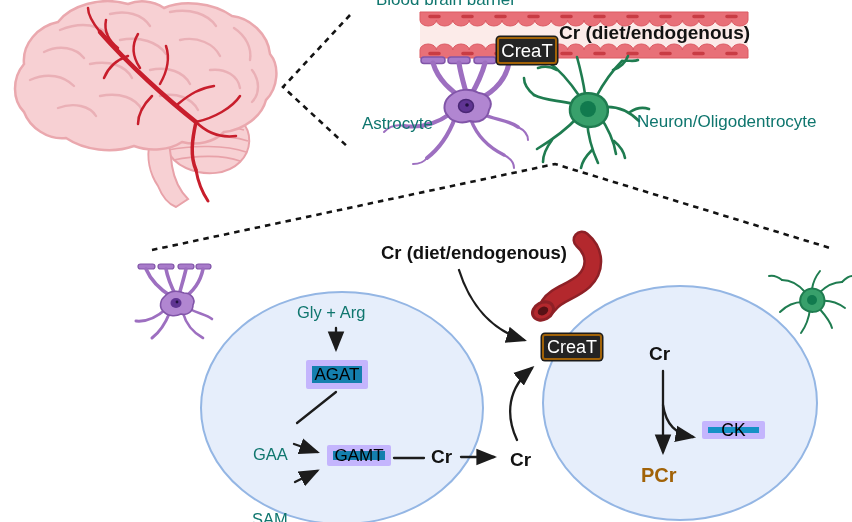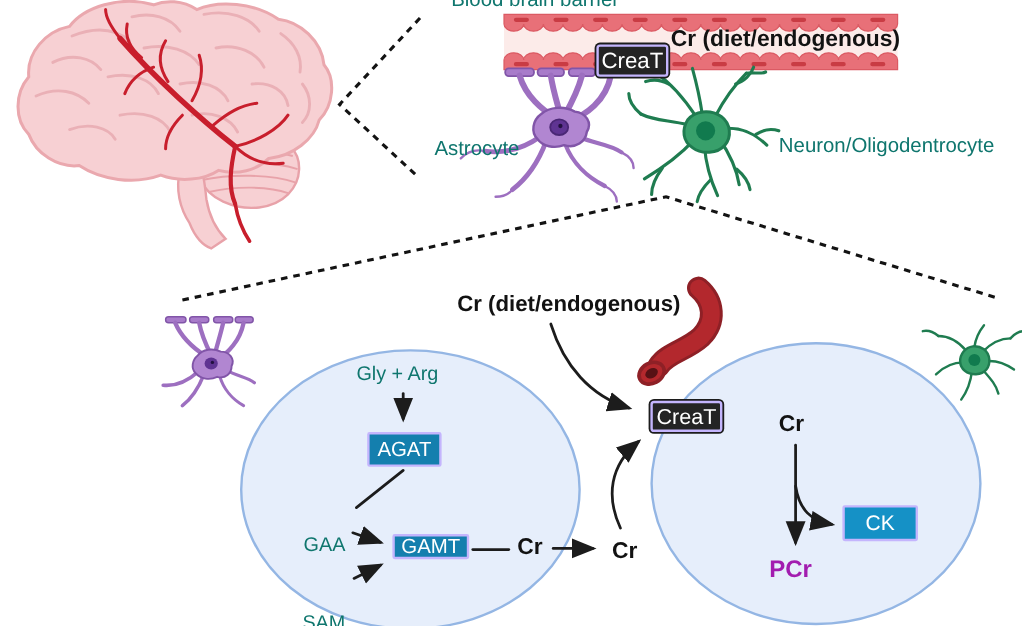--- a/index.html
+++ b/index.html
@@ -5,25 +5,25 @@
   html,body{margin:0;padding:0;background:#fff;}
   #canvas{position:relative;width:852px;height:522px;background:#ffffff;overflow:hidden;
           font-family:"Liberation Sans",sans-serif;border-radius:12px;}
   svg{position:absolute;left:0;top:0;}
   .lbl{position:absolute;white-space:nowrap;color:#0f766e;line-height:1.15;}
   .fs17{font-size:17px;}
   .fs165{font-size:16.5px;}
   .fs19b{font-size:19px;font-weight:bold;color:#121212;}
   .fs185b{font-size:18.5px;font-weight:bold;color:#121212;}
   .enzbox{position:absolute;display:flex;align-items:center;justify-content:center;
-          color:#ffffff;font-size:17px;background:#147fae;border:2px solid #c4b5fd;
+          color:#000000;font-size:17px;background:#147fae;border:6px solid #c4b5fd;
           border-radius:2px;box-sizing:border-box;}
   .ckbox{background:#1591c6;}
   .creatbox{position:absolute;display:flex;align-items:center;justify-content:center;
-          color:#ffffff;font-size:18px;background:#242424;border:2px solid #c4b5fd;
+          color:#ffffff;font-size:18px;background:#242424;border:2px solid #a16207;
           border-radius:3px;box-shadow:0 0 0 1.5px #1c1c1c;box-sizing:border-box;}
 </style>
 </head>
 <body>
 
 <div id="canvas">
 
 <svg width="852" height="522" viewBox="0 0 852 522">
   <defs>
     <marker id="ah" viewBox="0 0 10 8" refX="8.5" refY="4" markerWidth="9" markerHeight="7.5" orient="auto-start-reverse">
@@ -195,28 +195,28 @@
     <path d="M459,270 C470,305 492,330 524,340" marker-end="url(#ah)"></path>
     <path d="M663,371 L663,452" marker-end="url(#ah)"></path>
     <path d="M663,405 C666,425 676,434 693,437" marker-end="url(#ah)"></path>
   </g>
 </svg>
 
 <div class="lbl fs17" style="left:376px;top:-10px;">Blood brain barrier</div>
 <div class="lbl fs19b" style="left:559px;top:22px;">Cr (diet/endogenous)</div>
 <div class="creatbox" style="left:497px;top:37px;width:60px;height:27px;font-size:18.5px;">CreaT</div>
 <div class="lbl fs17" style="left:362px;top:114px;">Astrocyte</div>
-<div class="lbl fs17" style="left:637px;top:112px;margin-left:12px;">Neuron/Oligodentrocyte</div>
+<div class="lbl fs17" style="left:637px;top:112px;">Neuron/Oligodentrocyte</div>
 
 <div class="lbl fs185b" style="left:381px;top:242px;">Cr (diet/endogenous)</div>
 <div class="lbl fs165" style="left:297px;top:303px;width:80px;text-align:left;">Gly + Arg</div>
 <div class="enzbox" style="left:306px;top:360px;width:62px;height:29px;">AGAT</div>
 <div class="lbl fs165" style="left:253px;top:445px;">GAA</div>
 <div class="lbl fs165" style="left:252px;top:510px;">SAM</div>
 <div class="enzbox" style="left:327px;top:445px;width:64px;height:21px;">GAMT</div>
 <div class="lbl fs19b" style="left:431px;top:446px;">Cr</div>
 <div class="lbl fs19b" style="left:510px;top:449px;">Cr</div>
 <div class="creatbox" style="left:542px;top:334px;width:60px;height:26px;">CreaT</div>
 <div class="lbl fs19b" style="left:649px;top:343px;">Cr</div>
-<div class="enzbox ckbox" style="left:702px;top:421px;width:63px;height:30px;font-size:17.5px;">CK</div>
-<div class="lbl" style="left:641px;top:464px;font-size:20px;font-weight:bold;color:#a21caf;">PCr</div>
+<div class="enzbox ckbox" style="left:702px;top:421px;width:63px;height:18px;font-size:17.5px;">CK</div>
+<div class="lbl" style="left:641px;top:464px;font-size:20px;font-weight:bold;color:#a16207;">PCr</div>
 
 </div>
 
 </body></html>

